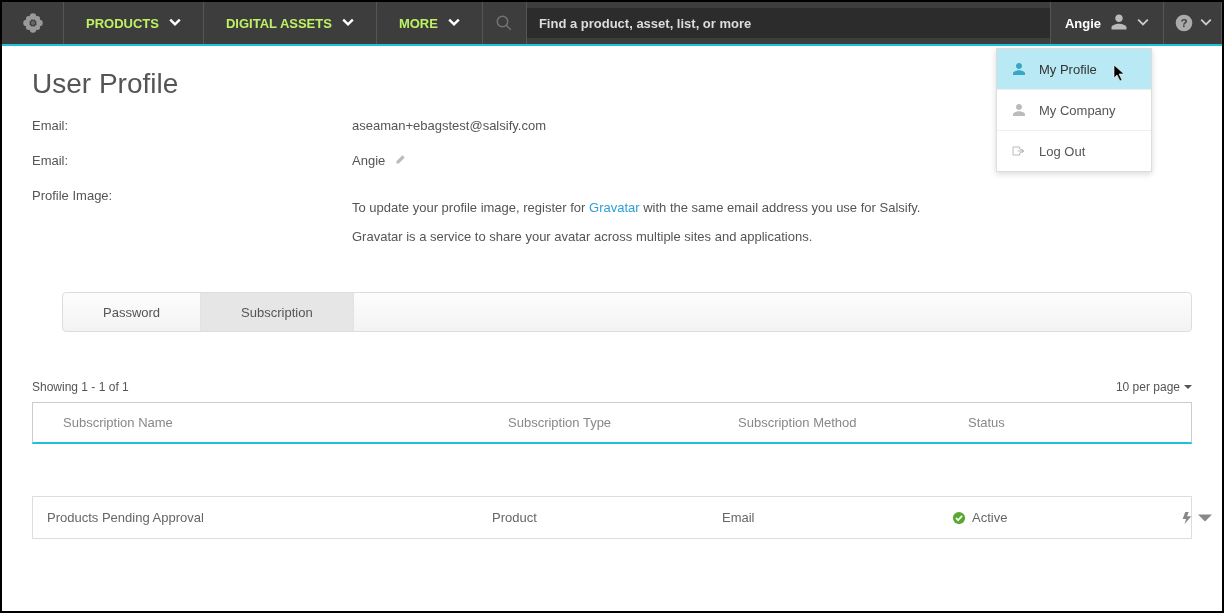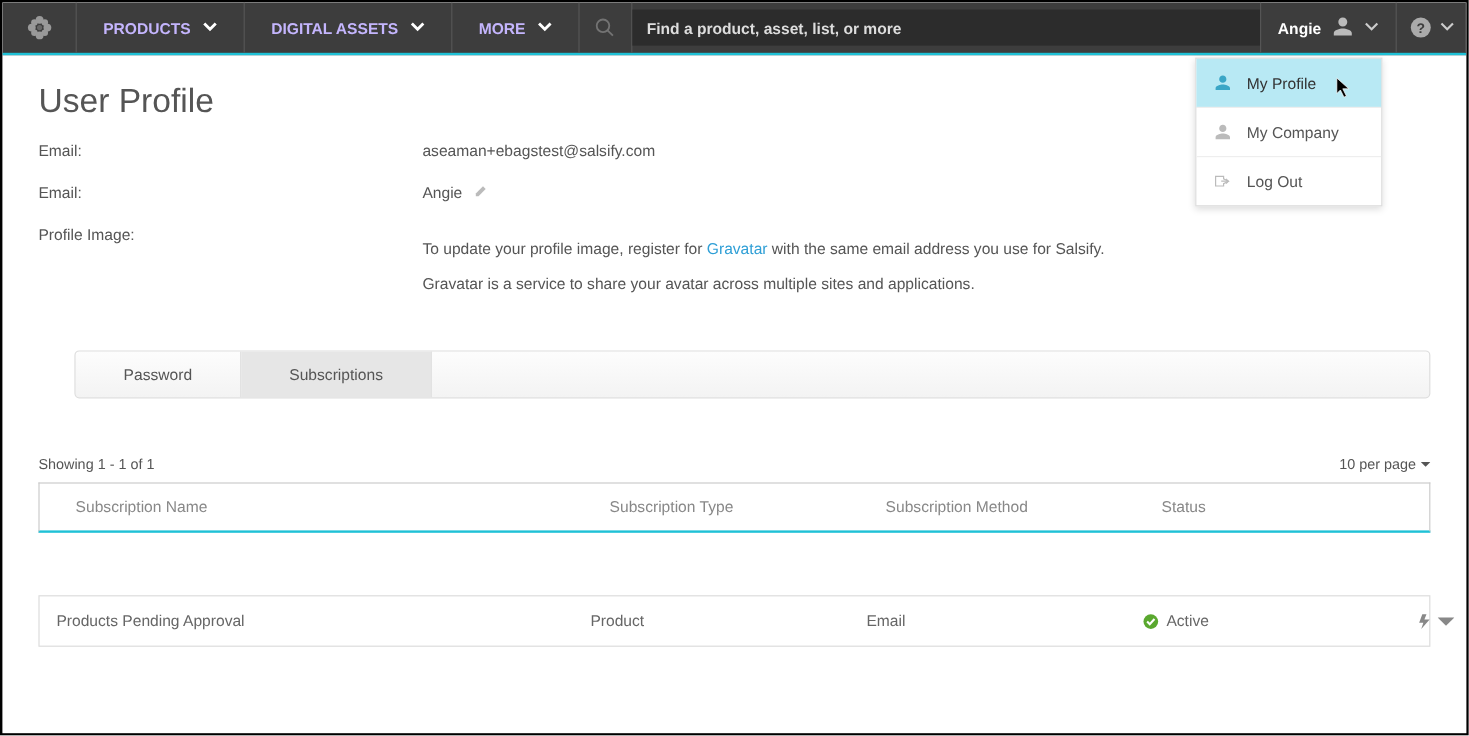--- a/index.html
+++ b/index.html
@@ -4,21 +4,21 @@
 <style>
 * { box-sizing: border-box; margin: 0; padding: 0; }
 body { font-family: "Helvetica Neue", Arial, sans-serif; font-size: 13px; color: #555; background: #fff; }
 .frame { border: 2px solid #000; width: 1224px; height: 613px; overflow: hidden; position: relative; }
 
 
 .topnav { background: #3d3d3d; height: 44px; display: flex; align-items: stretch; border-bottom: 2px solid #1fc1d6; position: relative; }
 .topnav > div { border-right: 1px solid #555; }
 .nav-logo { width: 62px; display:flex; align-items:center; justify-content:center; }
 .nav-logo svg { width: 26px; height: 26px; }
-.nav-item { display: flex; align-items: center; padding: 0 22px; color: #c4b5fd; font-weight: bold; font-size: 13px; gap: 10px; cursor: pointer; }
+.nav-item { display: flex; align-items: center; padding: 0 22px; color: #bef264; font-weight: bold; font-size: 13px; gap: 10px; cursor: pointer; }
 .chev svg { width: 12px; height: 12px; }
 .nav-search-ico { width: 44px; display:flex; align-items:center; justify-content:center; }
 .nav-search-ico svg { width: 18px; height: 18px; opacity: .5; }
 .nav-search { flex: 1; display: flex; align-items: center; }
 .nav-search input { width: 100%; height: 30px; background: #2c2c2c; border: none; color: #fff; padding: 0 12px; font-size: 13px; }
 .nav-search input::placeholder { color: #ddd; font-weight: bold; }
 .nav-user { display: flex; align-items: center; padding: 0 14px; color: #fff; font-weight: bold; gap: 8px; cursor: pointer; }
 .nav-user .avatar-ico svg { width: 20px; height: 20px; fill: #bbb; }
 .nav-help { width: 58px; display:flex; align-items:center; justify-content:center; gap:6px; cursor:pointer; }
 .nav-help svg.help-svg { width: 20px; height: 20px; fill: #aaa; }
@@ -174,21 +174,21 @@
       <div class="prof-val">
         <p style="margin-top:12px;">
           <span>To update your profile image, register for </span><a href="#" class="grav-link">Gravatar</a><span> with the same email address you use for Salsify.</span>
         </p>
         <p style="margin-top:14px;">Gravatar is a service to share your avatar across multiple sites and applications.</p>
       </div>
     </div>
 
     <div class="tabs-wrap">
       <div class="tab">Password</div>
-      <div class="tab active">Subscriptions</div>
+      <div class="tab active">Subscription</div>
     </div>
 
     <div class="table-top">
       <div>Showing 1 - 1 of 1</div>
       <div class="per-page">
         <span>10 per page</span>
         <svg viewBox="0 0 8 8">
             <path d="M0 2 L4 6 L8 2 Z" fill="#555"></path>
           </svg>
       </div>

